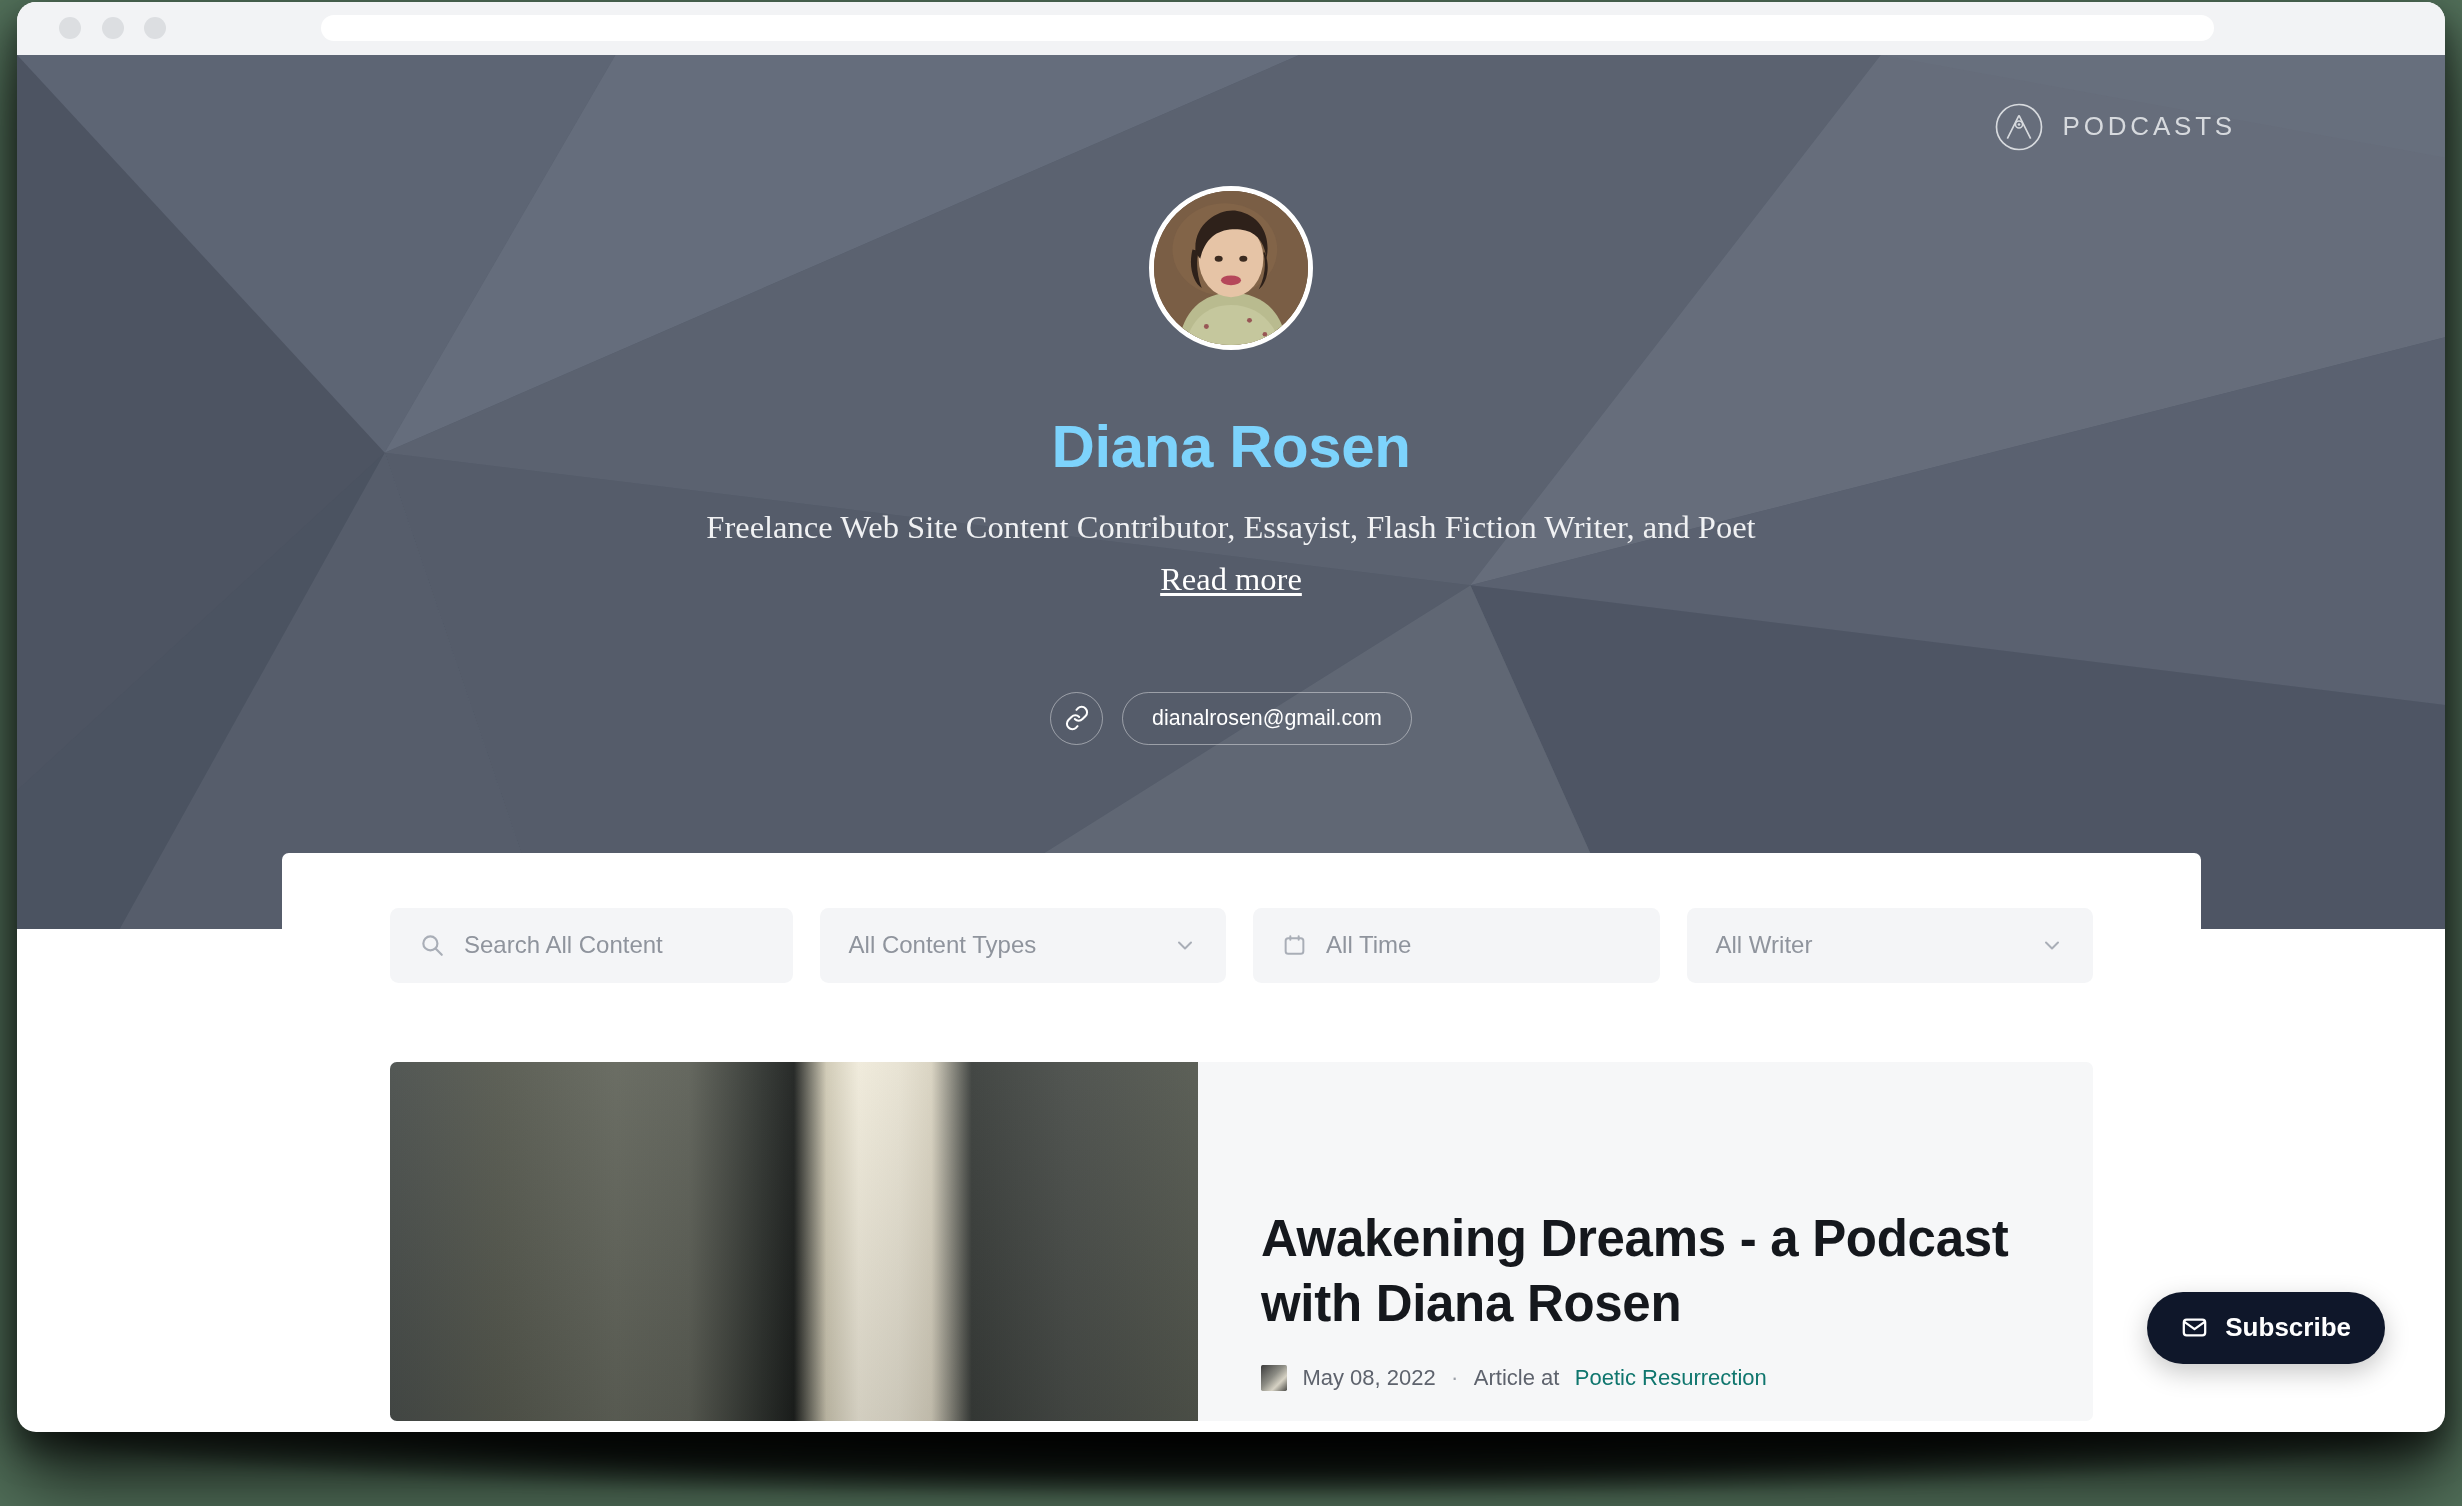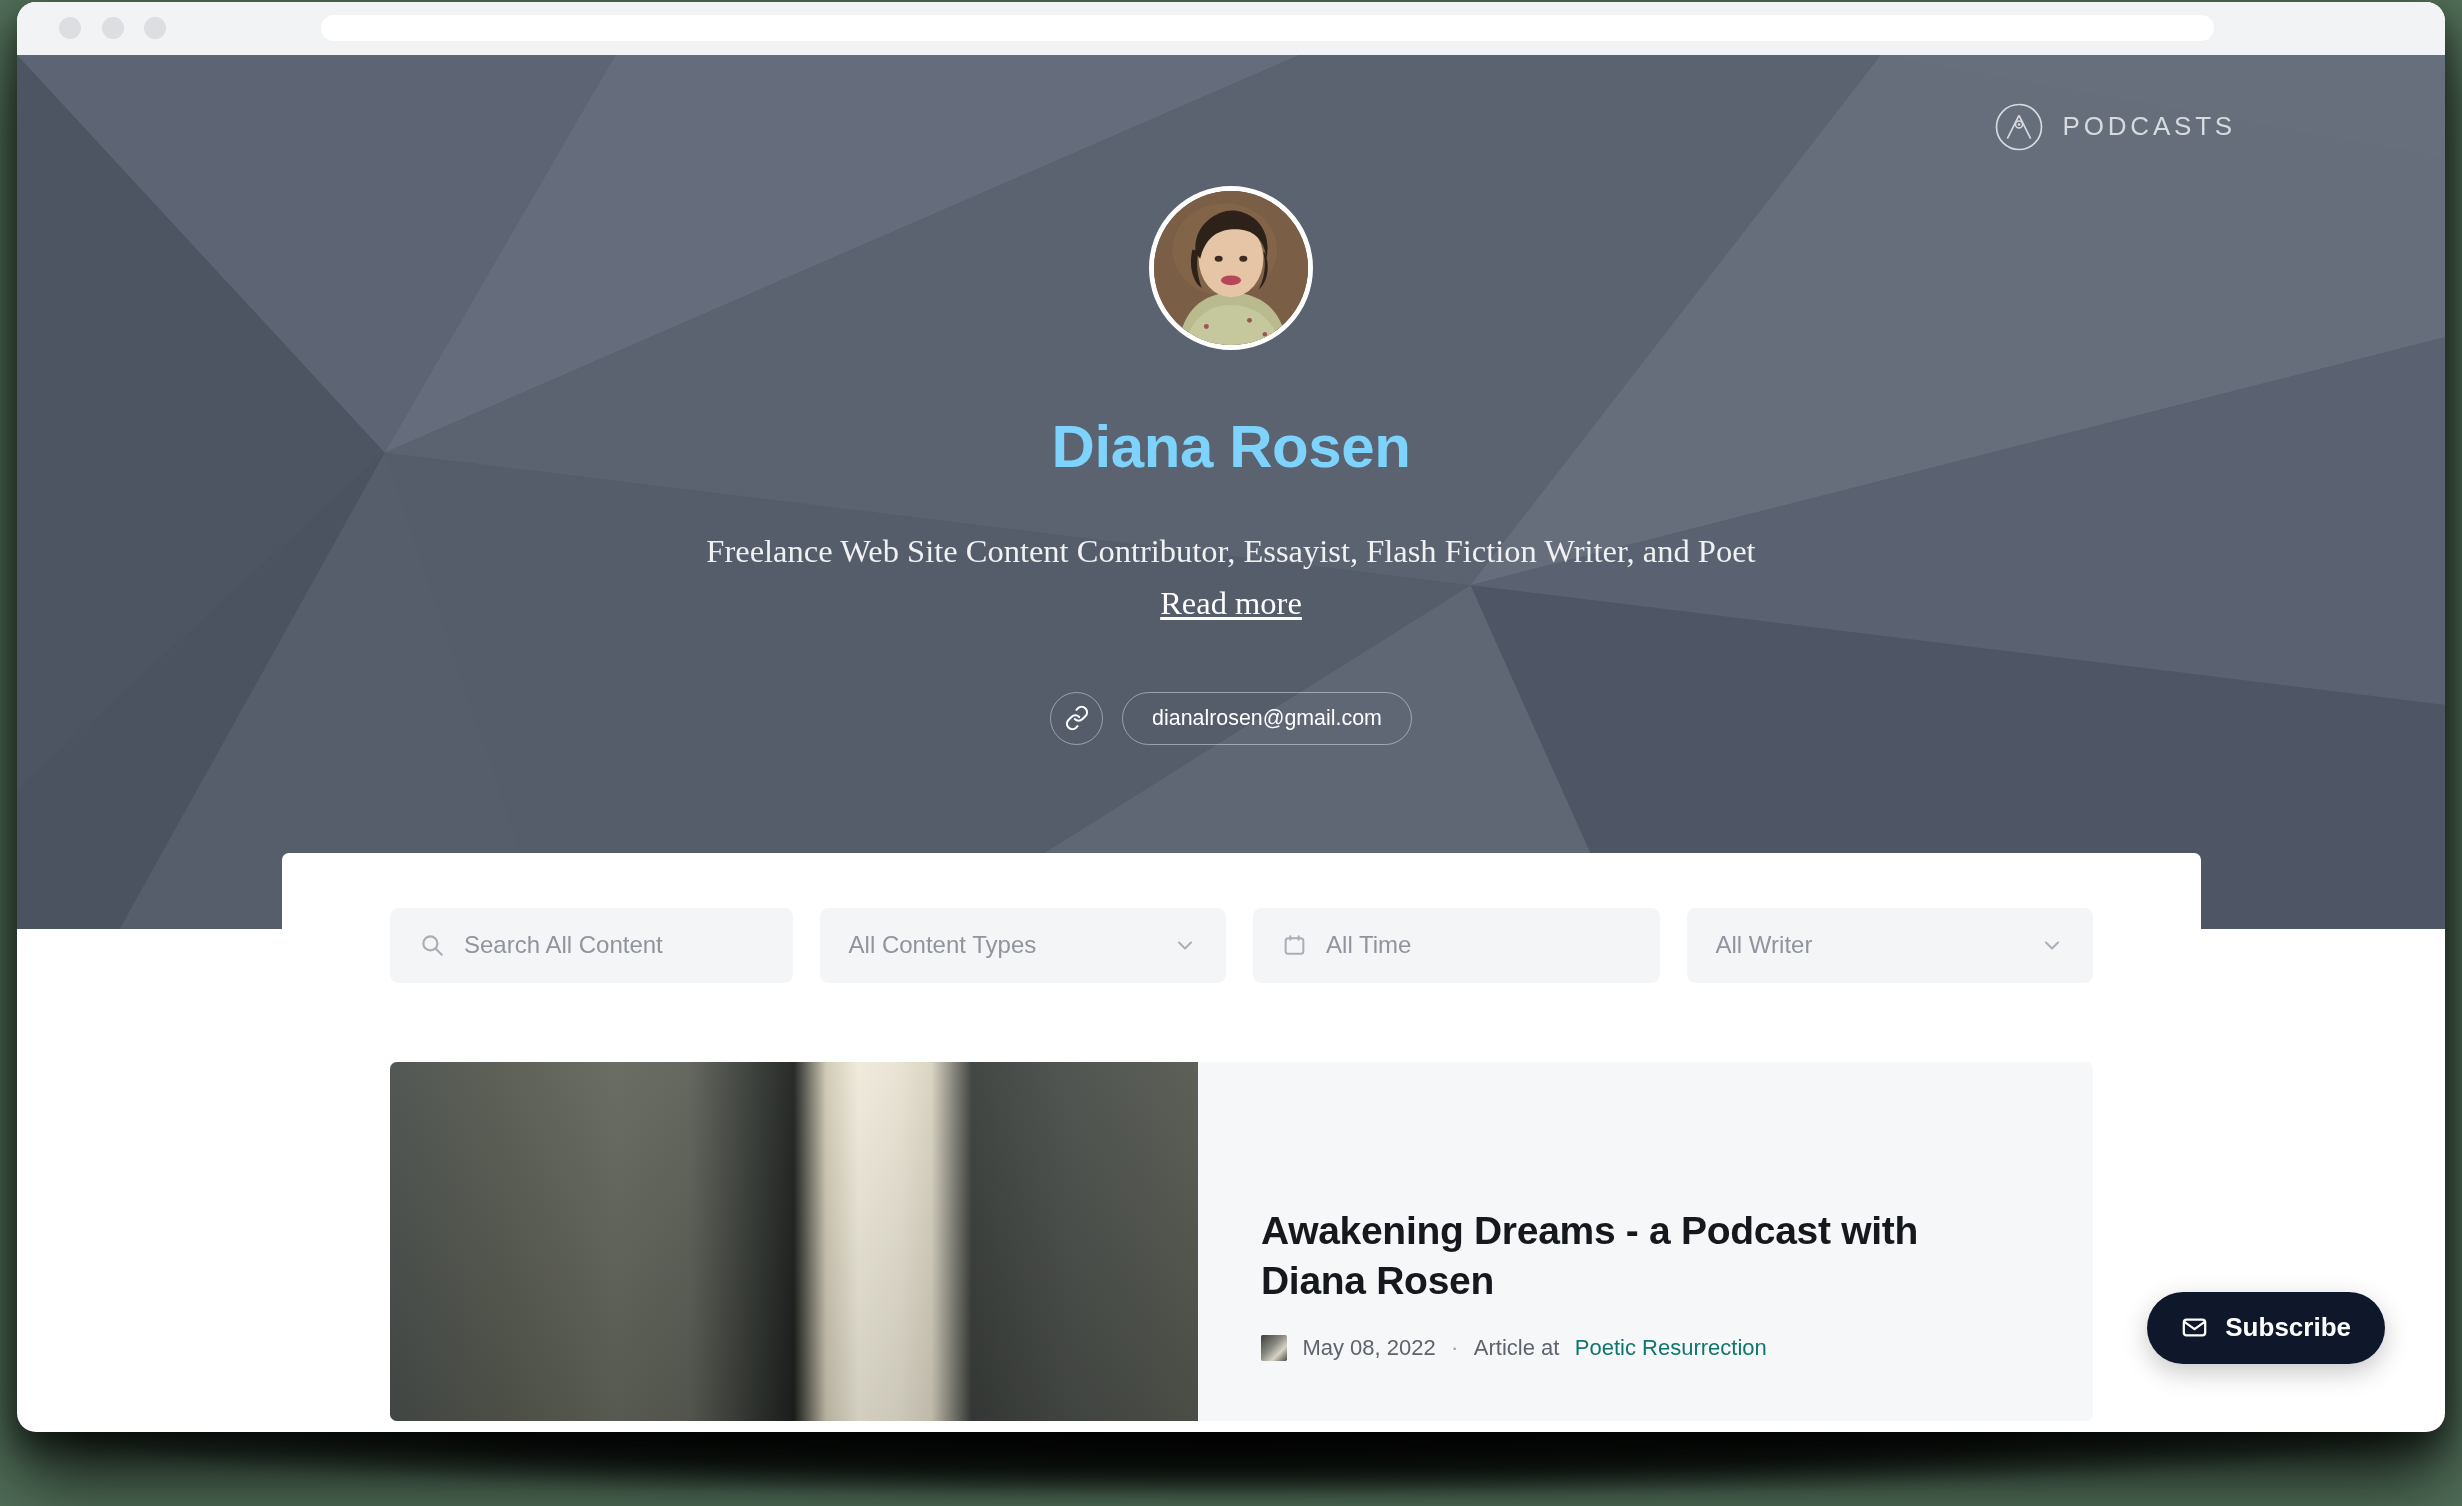--- a/index.html
+++ b/index.html
@@ -114,21 +114,21 @@
     left: 0; right: 0;
     text-align: center;
     color: #7dd3fc;
     font-size: 60px;
     font-weight: 700;
     letter-spacing: -0.4px;
   }
 
   .profile-bio {
     position: absolute;
-    top: 470px;
+    top: 446px;
     left: 50%;
     transform: translateX(-50%);
     width: 1111px;
     text-align: center;
     color: #f0f1f3;
     font-family: "Liberation Serif", serif;
     font-size: 32.5px;
     line-height: 1.62;
   }
   .read-more {
@@ -259,21 +259,21 @@
     position: absolute;
     inset: 0;
     background: linear-gradient(180deg, rgba(255,255,255,0.05) 0%, rgba(0,0,0,0.12) 100%);
   }
   .article-body {
     flex: 1;
     padding: 144px 68px 0 63px;
   }
   .article-title {
     color: #15181d;
-    font-size: 39px;
+    font-size: 51px;
     font-weight: 700;
     line-height: 1.28;
     letter-spacing: -0.3px;
   }
   .article-meta {
     margin-top: 29px;
     display: flex;
     align-items: center;
     gap: 15.4px;
     font-size: 22px;

